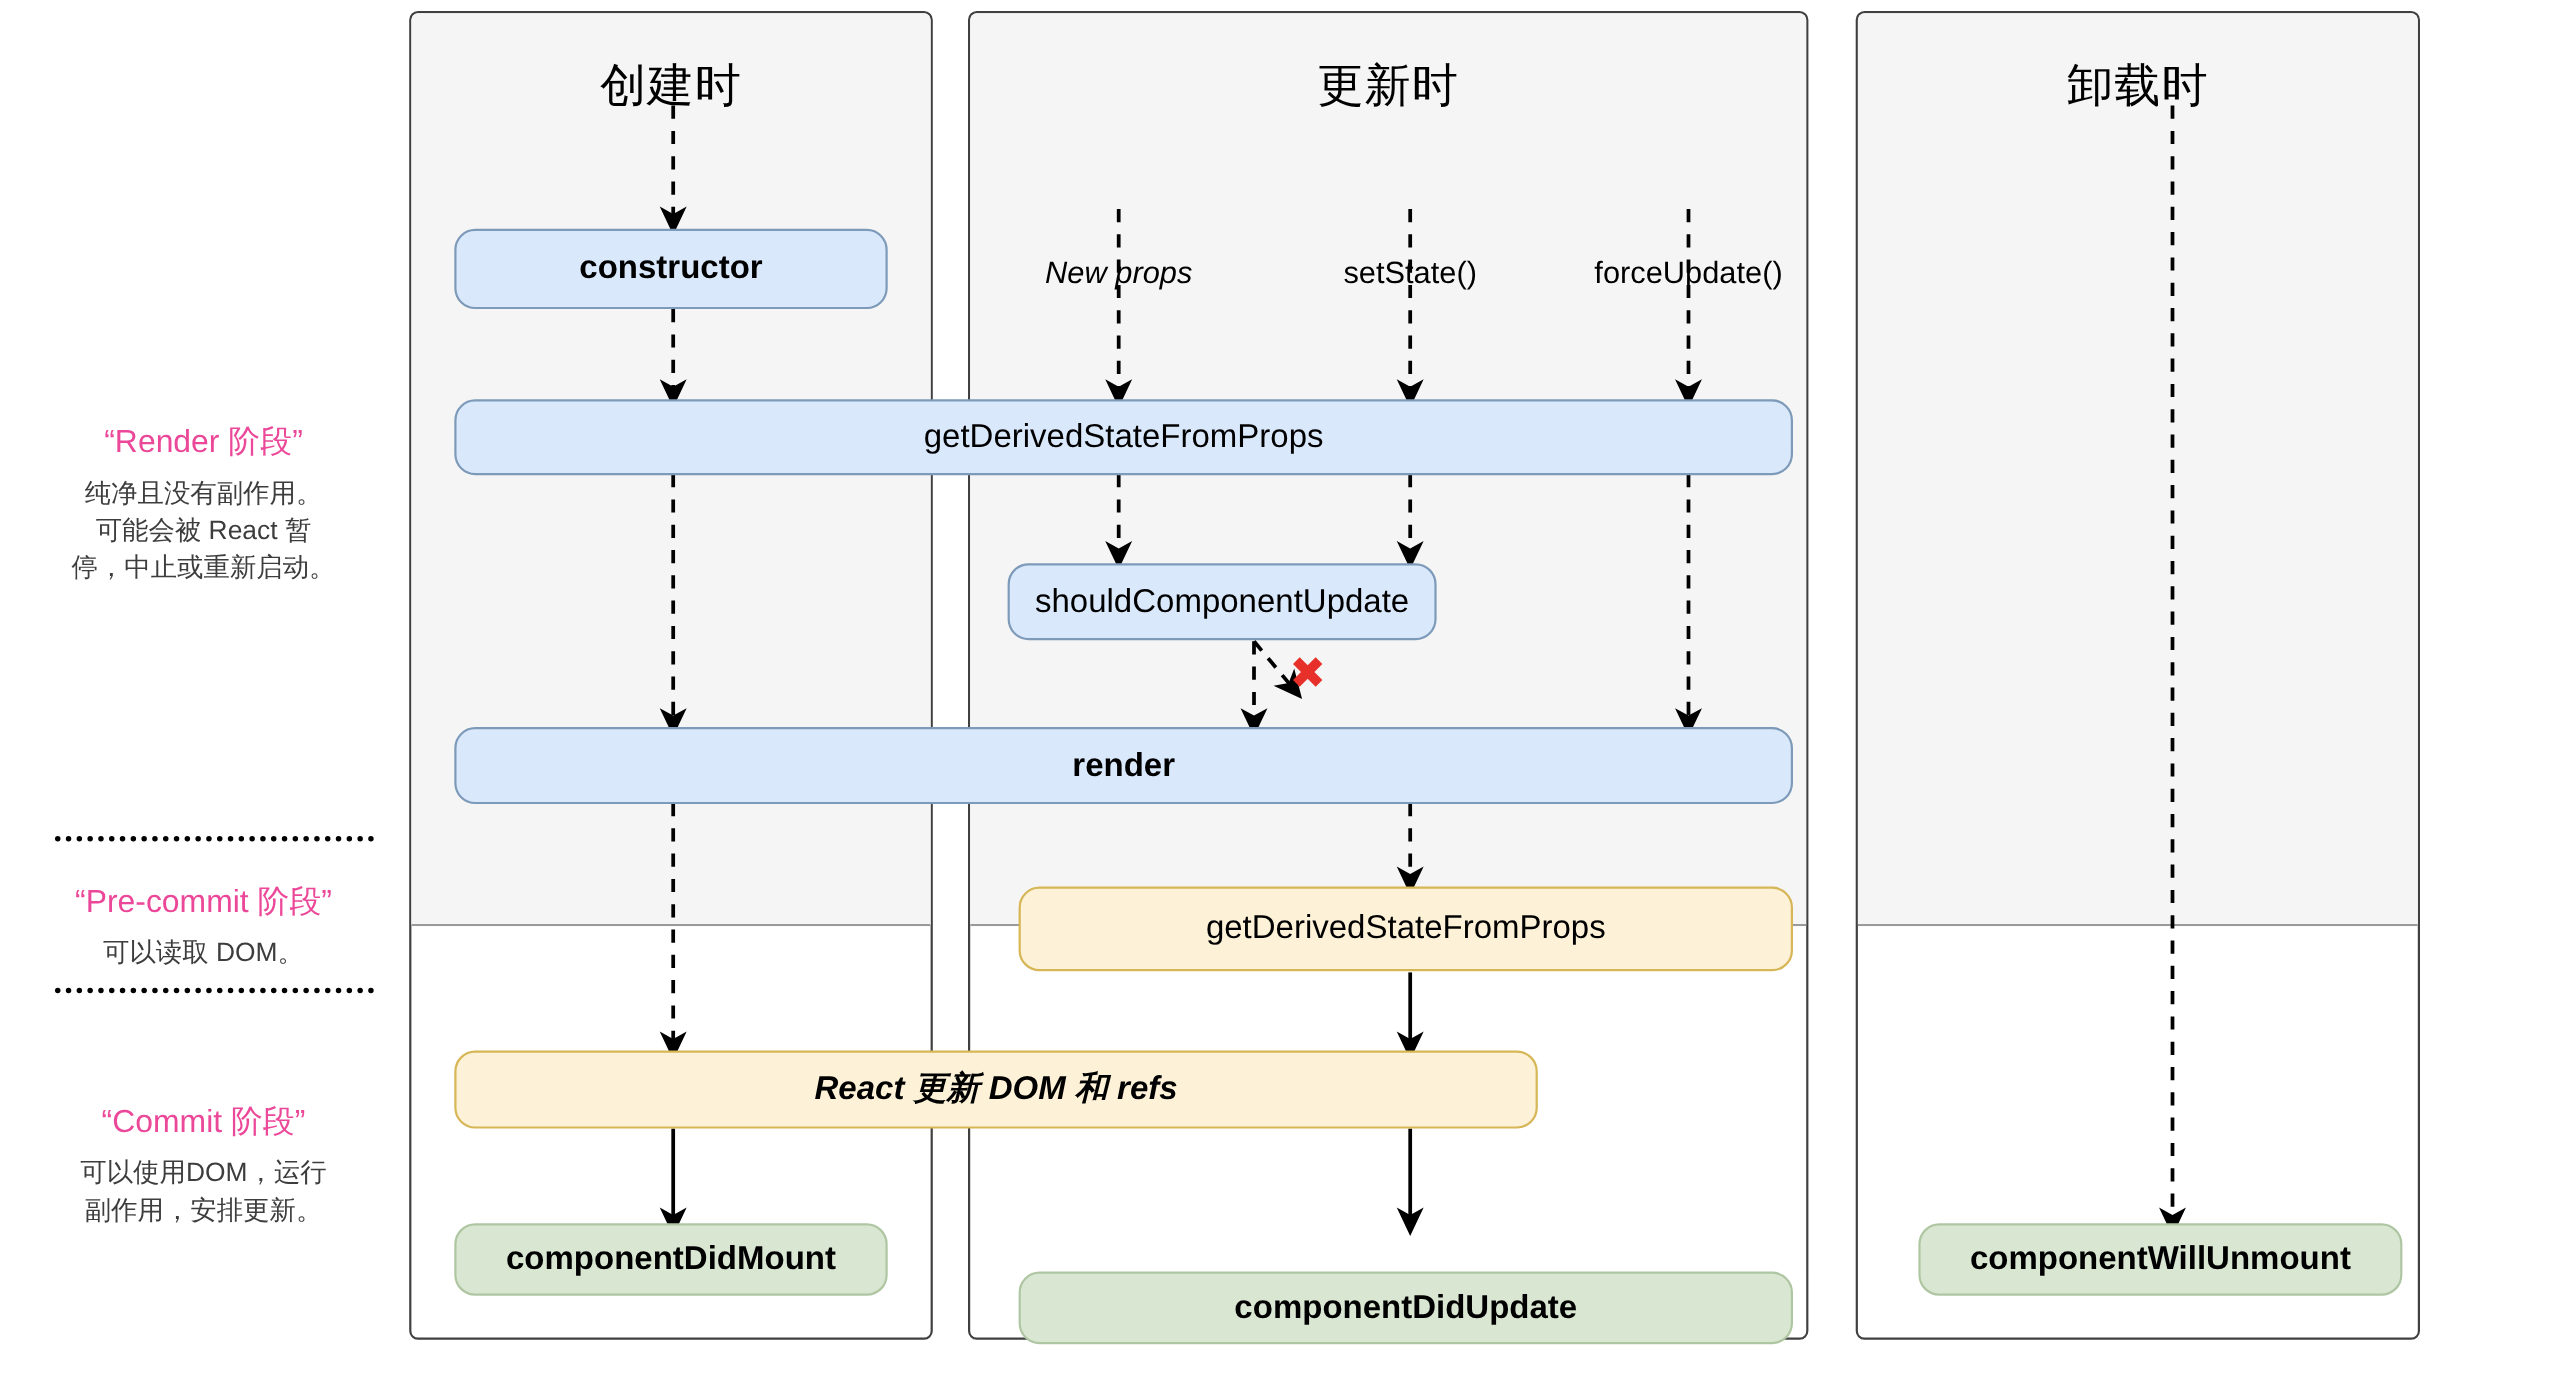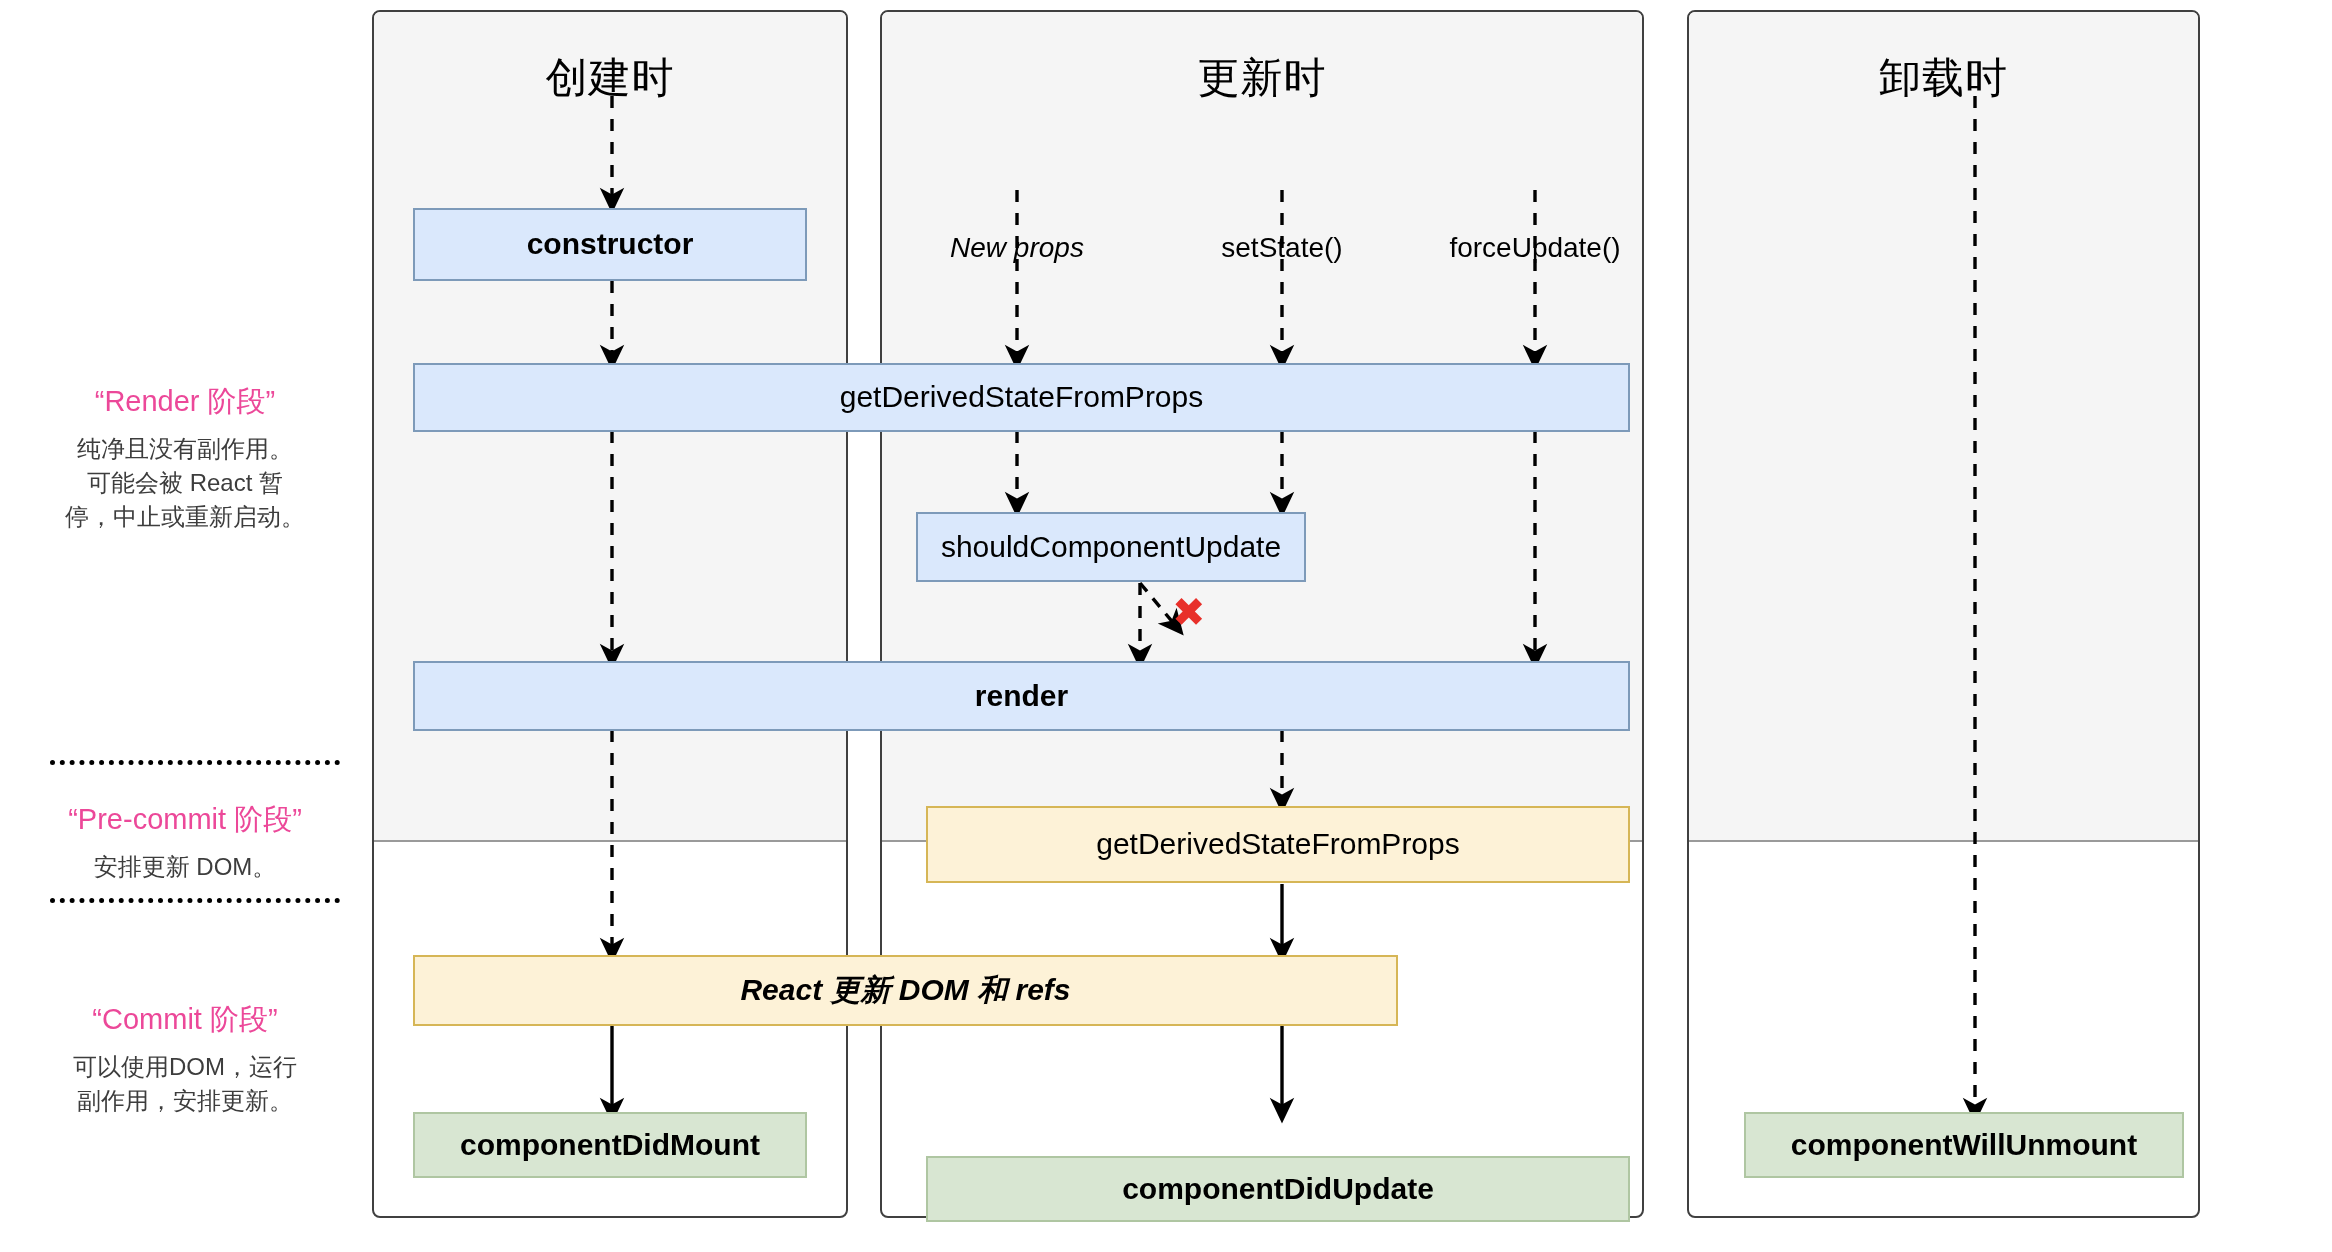--- a/index.html
+++ b/index.html
@@ -44,21 +44,21 @@
     text-align: center;
     font-size: 42px;
     color: #000;
     letter-spacing: 1px;
   }
 
   
   .node {
     position: absolute;
     box-sizing: border-box;
-    border-radius: 0;
+    border-radius: 19px;
     display: flex;
     align-items: center;
     justify-content: center;
     text-align: center;
     font-size: 30px;
     line-height: 1.15;
     white-space: nowrap;
   }
   .node.blue {
     background: #dae8fc;
@@ -214,21 +214,21 @@
     <div class="heading">“Render 阶段”</div>
     <div class="desc" style="white-space:pre-line;">纯净且没有副作用。
 可能会被 React 暂
 停，中止或重新启动。</div>
   </div>
 
   <div class="dotted-rule" style="left:50px; top:760px; width:290px;"></div>
 
   <div class="phase-label" style="left:10px; top:800px; width:350px;">
     <div class="heading">“Pre-commit 阶段”</div>
-    <div class="desc" style="white-space:pre-line;">安排更新 DOM。</div>
+    <div class="desc" style="white-space:pre-line;">可以读取 DOM。</div>
   </div>
 
   <div class="dotted-rule" style="left:50px; top:898px; width:290px;"></div>
 
   <div class="phase-label" style="left:20px; top:1000px; width:330px;">
     <div class="heading">“Commit 阶段”</div>
     <div class="desc" style="white-space:pre-line;">可以使用DOM，运行
 副作用，安排更新。</div>
   </div>
 

